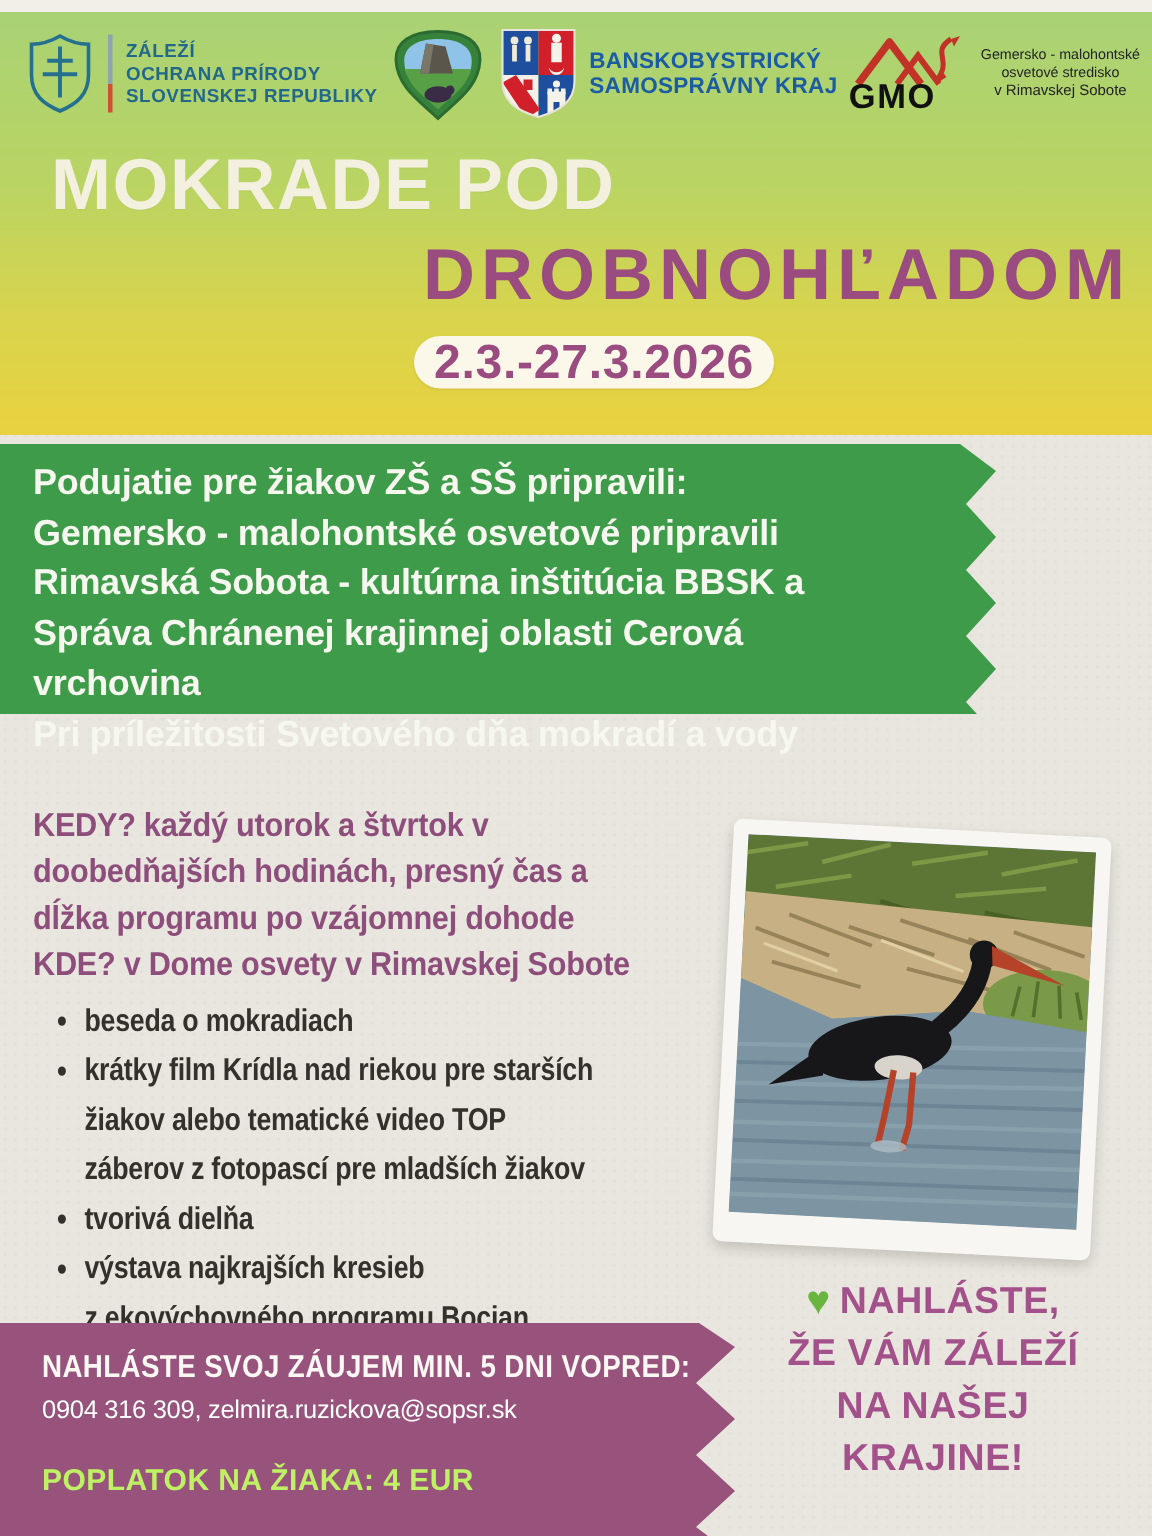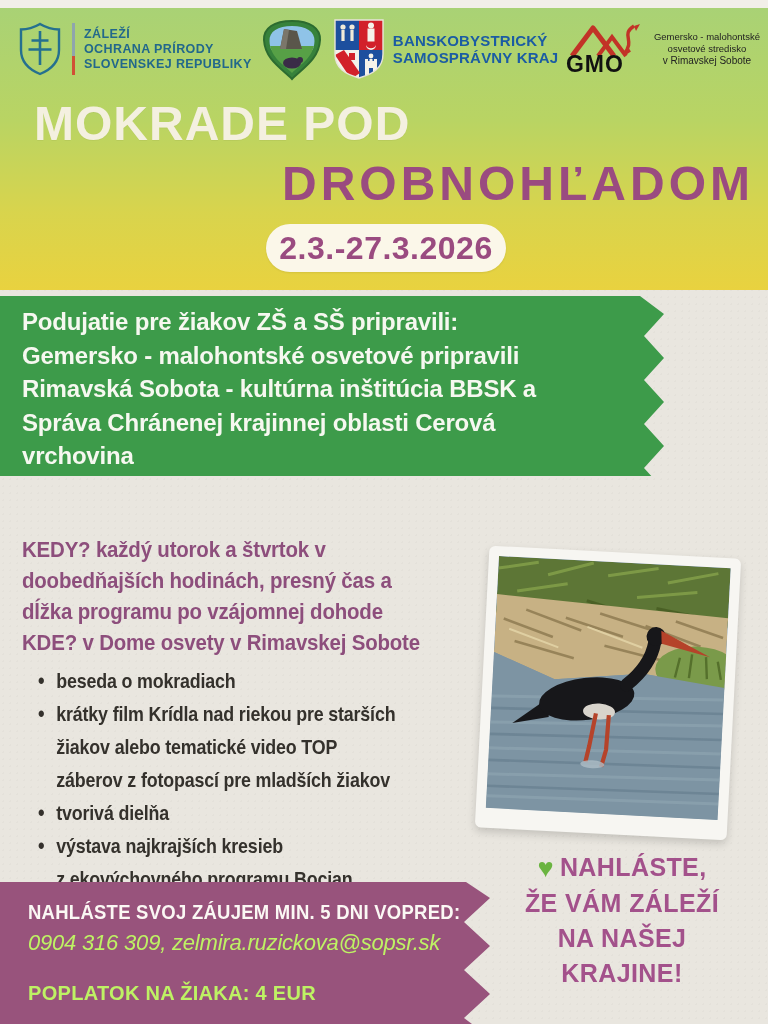--- a/index.html
+++ b/index.html
@@ -19,21 +19,21 @@
   .sop-divider{width:3px;height:52px;margin:0 9px 0 10px;background:linear-gradient(#8fa5ad 0 64%,#d14f35 64% 100%);}
   .sop-text{color:#22688b;font-weight:bold;font-size:12.5px;line-height:15px;letter-spacing:.4px;}
   .bbsk-text{color:#1b5ca3;font-weight:bold;font-size:15px;line-height:17.5px;margin-left:8px;letter-spacing:.2px;}
   .gmos-mark{position:relative;width:82px;height:58px;}
   .gmos-acronym{position:absolute;left:0;bottom:0;font-size:23px;font-weight:bold;color:#111;letter-spacing:1px;}
   .gmos-text{margin-left:6px;color:#222;font-size:9.5px;line-height:11.5px;text-align:center;}
   .gmos-line3{margin-top:1px;font-size:10px;}
   .title1{position:absolute;top:96px;left:34px;font-size:48px;font-weight:bold;color:#f4f0e0;letter-spacing:1px;
     text-shadow:0 1px 0 rgba(0,0,0,.04);}
   .title2{position:absolute;top:156px;right:14px;font-size:48px;font-weight:bold;color:#9a4b80;letter-spacing:4px;}
-  .date-pill{position:absolute;top:224px;left:266px;width:240px;height:48px;border-radius:27px;background:#fbf7e9;
+  .date-pill{position:absolute;top:224px;left:276px;width:240px;height:35px;border-radius:27px;background:#fbf7e9;
     display:flex;align-items:center;justify-content:center;font-size:32px;font-weight:bold;color:#9a4b80;letter-spacing:.5px;
     box-shadow:0 1px 2px rgba(0,0,0,.08);}
   .green-band{position:absolute;top:296px;left:0;width:664px;height:180px;background:#3d9b4a;
     padding:9px 0 0 22px;
     clip-path:polygon(0 0,640px 0,664px 18px,644px 40px,664px 62px,644px 84px,664px 106px,644px 128px,664px 150px,644px 172px,664px 194px,646px 218px,0 218px);}
   .green-band .line{color:#f6f8f0;font-size:24px;font-weight:bold;line-height:33.5px;white-space:nowrap;letter-spacing:-.2px;}
   .details{position:absolute;top:534px;left:22px;color:#8d4e7c;font-size:22px;font-weight:bold;line-height:31px;
     transform:scaleX(.93);transform-origin:left top;white-space:nowrap;letter-spacing:-.2px;}
   .activities{position:absolute;top:664px;left:38px;width:520px;list-style:none;margin:0;padding:0;
     transform:scaleX(.85);transform-origin:left top;}
@@ -41,21 +41,21 @@
   .activities li::before{content:"\2022";margin-right:14px;font-size:22px;line-height:33px;color:#34312c;}
   .activities .wrap{white-space:nowrap;}
   .photo{position:absolute;top:552px;left:482px;width:252px;height:282px;background:#f7f6f2;border-radius:6px;
     padding:10px 10px 20px 10px;transform:rotate(3deg);box-shadow:0 4px 9px rgba(0,0,0,.16);z-index:2;}
   .photo-img{position:relative;width:232px;height:252px;overflow:hidden;background:#7d94a3;}
   .purple-band{position:absolute;top:882px;left:0;width:490px;height:142px;background:#98537c;
     padding:18px 0 0 28px;
     clip-path:polygon(0 0,466px 0,490px 16px,464px 40px,490px 64px,464px 88px,490px 112px,464px 136px,472px 142px,0 142px);}
   .contact-heading{color:#fbf8f4;font-size:21px;font-weight:bold;letter-spacing:.3px;white-space:nowrap;
     transform:scaleX(.88);transform-origin:left top;}
-  .contact-line{color:#bef264;font-size:22px;margin-top:6px;letter-spacing:-.2px;white-space:nowrap;font-style:italic;}
+  .contact-line{color:#ffffff;font-size:17px;margin-top:6px;letter-spacing:-.2px;white-space:nowrap;}
   .contact-fee{color:#bef264;font-size:20px;font-weight:bold;margin-top:26px;letter-spacing:.3px;white-space:nowrap;}
   .thanks{position:absolute;top:850px;left:494px;width:256px;text-align:center;color:#a3518b;
     font-size:25px;font-weight:bold;line-height:35px;letter-spacing:.4px;}
   .heart{color:#6ab440;font-size:27px;margin-right:6px;vertical-align:-1px;}
 </style>
 </head>
 <body>
 
 <div class="poster">
   <div class="top-strip"></div>
@@ -155,20 +155,21 @@
   <div class="title1">MOKRADE POD</div>
   <div class="title2">DROBNOHĽADOM</div>
   <div class="date-pill">2.3.-27.3.2026</div>
 
   <div class="green-band">
     <div class="line">Podujatie pre žiakov ZŠ a SŠ pripravili:</div>
     <div class="line">Gemersko - malohontské osvetové pripravili</div>
     <div class="line">Rimavská Sobota - kultúrna inštitúcia BBSK a</div>
     <div class="line">Správa Chránenej krajinnej oblasti Cerová</div>
     <div class="line">vrchovina</div>
+    <div class="line">Pri príležitosti Svetového dňa mokradí a vody</div>
   </div>
 
   <div class="details">
     <div>KEDY? každý utorok a štvrtok v</div>
     <div>doobedňajších hodinách, presný čas a</div>
     <div>dĺžka programu po vzájomnej dohode</div>
     <div>KDE? v Dome osvety v Rimavskej  Sobote</div>
   </div>
 
   <ul class="activities">

